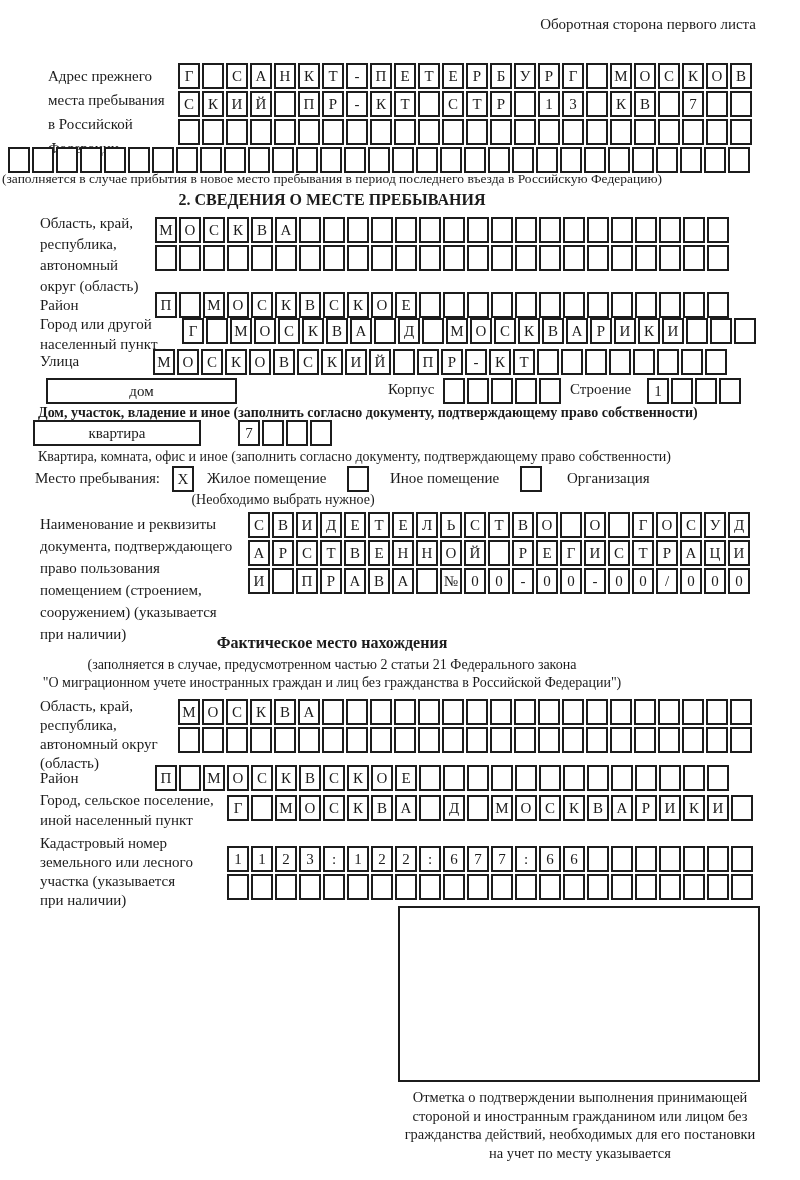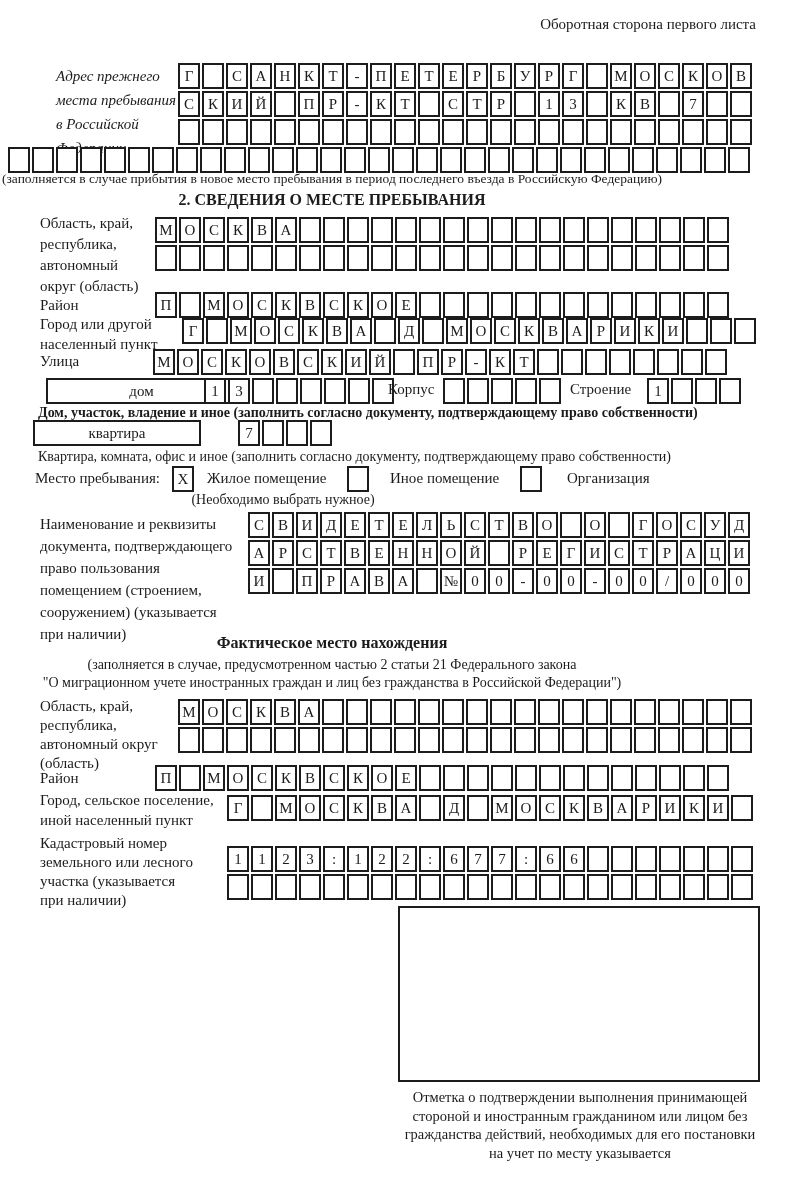--- a/index.html
+++ b/index.html
@@ -31,21 +31,21 @@
   .stampbox{position:absolute;box-sizing:border-box;border:2px solid #1c1c1c;background:#fff;}
   .caption{position:absolute;text-align:center;font-size:14.5px;line-height:18.5px;}
 </style>
 </head>
 <body>
 
 <div class="page">
 
   <div class="txt" style="top:16px;right:44px;">Оборотная сторона первого листа</div>
 
-  <div class="lblblock" style="left:56px;top:64px;line-height:24px;font-style:italic;">
+  <div class="lblblock" style="left:48px;top:64px;line-height:24px;">
     <div>Адрес прежнего</div>
     <div>места пребывания</div>
     <div>в Российской</div>
     <div>Федерации</div>
   </div>
   <div class="cellrow" style="left:178px;top:63px;"><span class="cell">Г</span><span class="cell"></span><span class="cell">С</span><span class="cell">А</span><span class="cell">Н</span><span class="cell">К</span><span class="cell">Т</span><span class="cell">-</span><span class="cell">П</span><span class="cell">Е</span><span class="cell">Т</span><span class="cell">Е</span><span class="cell">Р</span><span class="cell">Б</span><span class="cell">У</span><span class="cell">Р</span><span class="cell">Г</span><span class="cell"></span><span class="cell">М</span><span class="cell">О</span><span class="cell">С</span><span class="cell">К</span><span class="cell">О</span><span class="cell">В</span></div>
   <div class="cellrow" style="left:178px;top:91px;"><span class="cell">С</span><span class="cell">К</span><span class="cell">И</span><span class="cell">Й</span><span class="cell"></span><span class="cell">П</span><span class="cell">Р</span><span class="cell">-</span><span class="cell">К</span><span class="cell">Т</span><span class="cell"></span><span class="cell">С</span><span class="cell">Т</span><span class="cell">Р</span><span class="cell"></span><span class="cell">1</span><span class="cell">3</span><span class="cell"></span><span class="cell">К</span><span class="cell">В</span><span class="cell"></span><span class="cell">7</span><span class="cell"></span><span class="cell"></span></div>
   <div class="cellrow" style="left:178px;top:119px;"><span class="cell"></span><span class="cell"></span><span class="cell"></span><span class="cell"></span><span class="cell"></span><span class="cell"></span><span class="cell"></span><span class="cell"></span><span class="cell"></span><span class="cell"></span><span class="cell"></span><span class="cell"></span><span class="cell"></span><span class="cell"></span><span class="cell"></span><span class="cell"></span><span class="cell"></span><span class="cell"></span><span class="cell"></span><span class="cell"></span><span class="cell"></span><span class="cell"></span><span class="cell"></span><span class="cell"></span></div>
   <div class="cellrow" style="left:8px;top:147px;"><span class="cell"></span><span class="cell"></span><span class="cell"></span><span class="cell"></span><span class="cell"></span><span class="cell"></span><span class="cell"></span><span class="cell"></span><span class="cell"></span><span class="cell"></span><span class="cell"></span><span class="cell"></span><span class="cell"></span><span class="cell"></span><span class="cell"></span><span class="cell"></span><span class="cell"></span><span class="cell"></span><span class="cell"></span><span class="cell"></span><span class="cell"></span><span class="cell"></span><span class="cell"></span><span class="cell"></span><span class="cell"></span><span class="cell"></span><span class="cell"></span><span class="cell"></span><span class="cell"></span><span class="cell"></span><span class="cell"></span></div>
   <div class="txt center small" style="top:171px;">(заполняется в случае прибытия в новое место пребывания в период последнего въезда в Российскую Федерацию)</div>
@@ -67,21 +67,20 @@
   <div class="lblblock" style="left:40px;top:314px;line-height:20px;">
     <div>Город или другой</div>
     <div>населенный пункт</div>
   </div>
   <div class="cellrow" style="left:182px;top:318px;"><span class="cell">Г</span><span class="cell"></span><span class="cell">М</span><span class="cell">О</span><span class="cell">С</span><span class="cell">К</span><span class="cell">В</span><span class="cell">А</span><span class="cell"></span><span class="cell">Д</span><span class="cell"></span><span class="cell">М</span><span class="cell">О</span><span class="cell">С</span><span class="cell">К</span><span class="cell">В</span><span class="cell">А</span><span class="cell">Р</span><span class="cell">И</span><span class="cell">К</span><span class="cell">И</span><span class="cell"></span><span class="cell"></span><span class="cell"></span></div>
 
   <div class="txt" style="left:40px;top:353px;">Улица</div>
   <div class="cellrow" style="left:153px;top:349px;"><span class="cell">М</span><span class="cell">О</span><span class="cell">С</span><span class="cell">К</span><span class="cell">О</span><span class="cell">В</span><span class="cell">С</span><span class="cell">К</span><span class="cell">И</span><span class="cell">Й</span><span class="cell"></span><span class="cell">П</span><span class="cell">Р</span><span class="cell">-</span><span class="cell">К</span><span class="cell">Т</span><span class="cell"></span><span class="cell"></span><span class="cell"></span><span class="cell"></span><span class="cell"></span><span class="cell"></span><span class="cell"></span><span class="cell"></span></div>
 
   <div class="widebox" style="left:46px;top:378px;width:191px;">дом</div>
-  <div class="cellrow" style="left:204px;top:378px;"><span class="cell">1</span><span class="cell">3</span><span class="cell"></span><span class="cell"></span><span class="cell"></span><span class="cell"></span><span class="cell"></span><span class="cell"></span></div>
   <div class="txt" style="left:388px;top:381px;">Корпус</div>
   <div class="cellrow" style="left:443px;top:378px;"><span class="cell"></span><span class="cell"></span><span class="cell"></span><span class="cell"></span><span class="cell"></span></div>
   <div class="txt" style="left:570px;top:381px;">Строение</div>
   <div class="cellrow" style="left:647px;top:378px;"><span class="cell">1</span><span class="cell"></span><span class="cell"></span><span class="cell"></span></div>
   <div class="txt note" style="left:38px;top:405px;font-weight:bold;">Дом, участок, владение и иное (заполнить согласно документу, подтверждающему право собственности)</div>
 
   <div class="widebox" style="left:33px;top:420px;width:168px;">квартира</div>
   <div class="cellrow" style="left:238px;top:420px;"><span class="cell">7</span><span class="cell"></span><span class="cell"></span><span class="cell"></span></div>
   <div class="txt note" style="left:38px;top:449px;">Квартира, комната, офис и иное (заполнить согласно документу, подтверждающему право собственности)</div>
 

